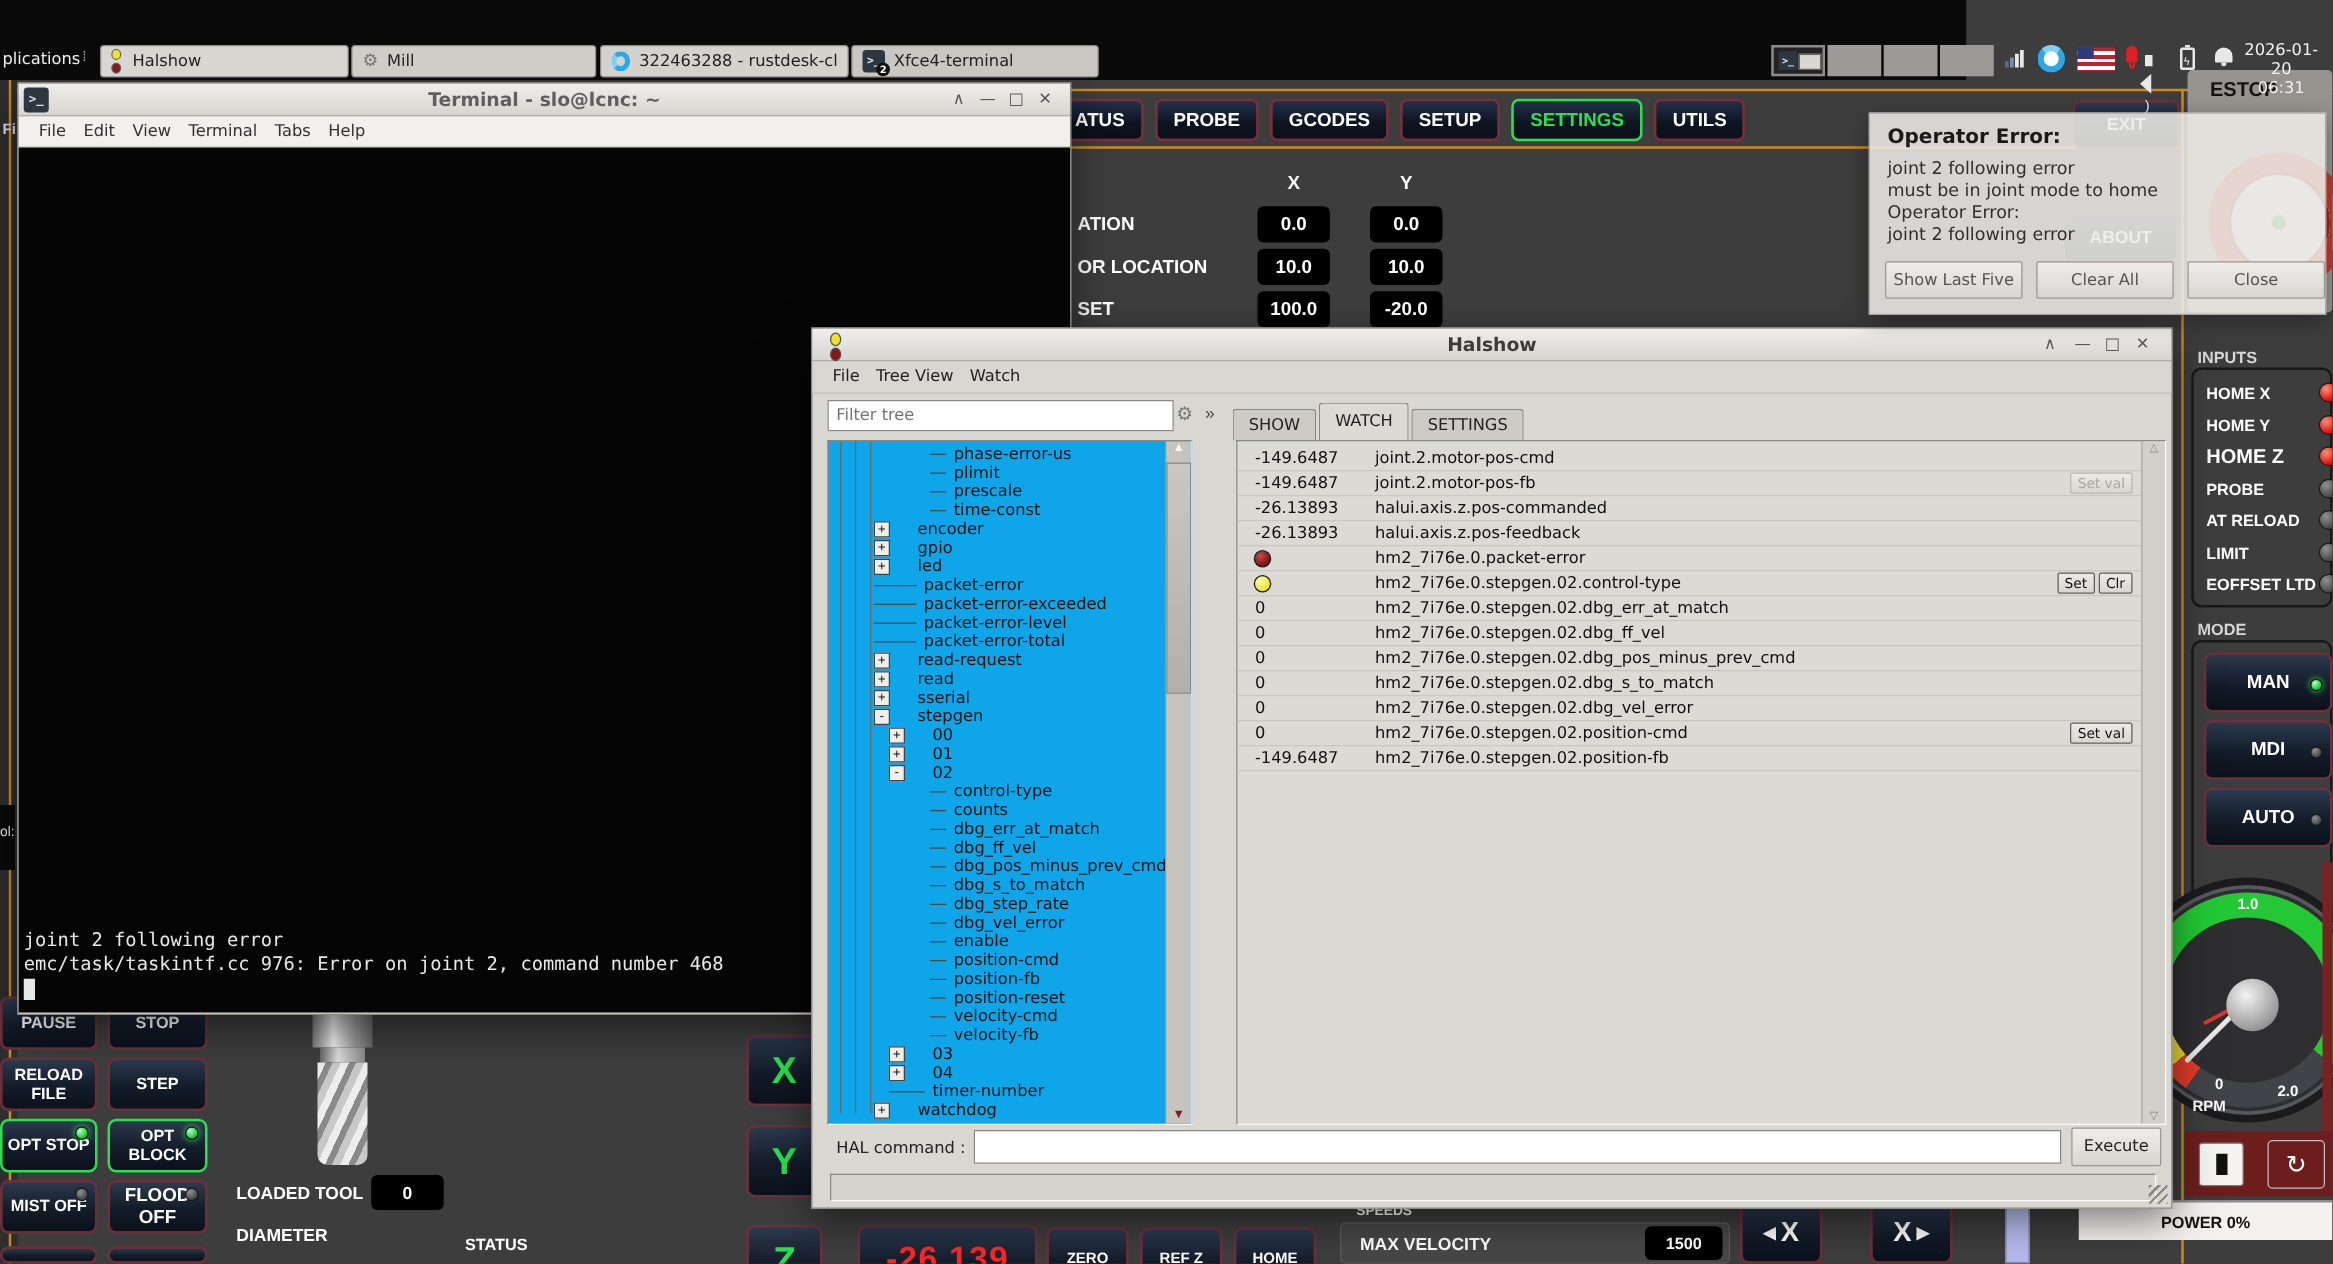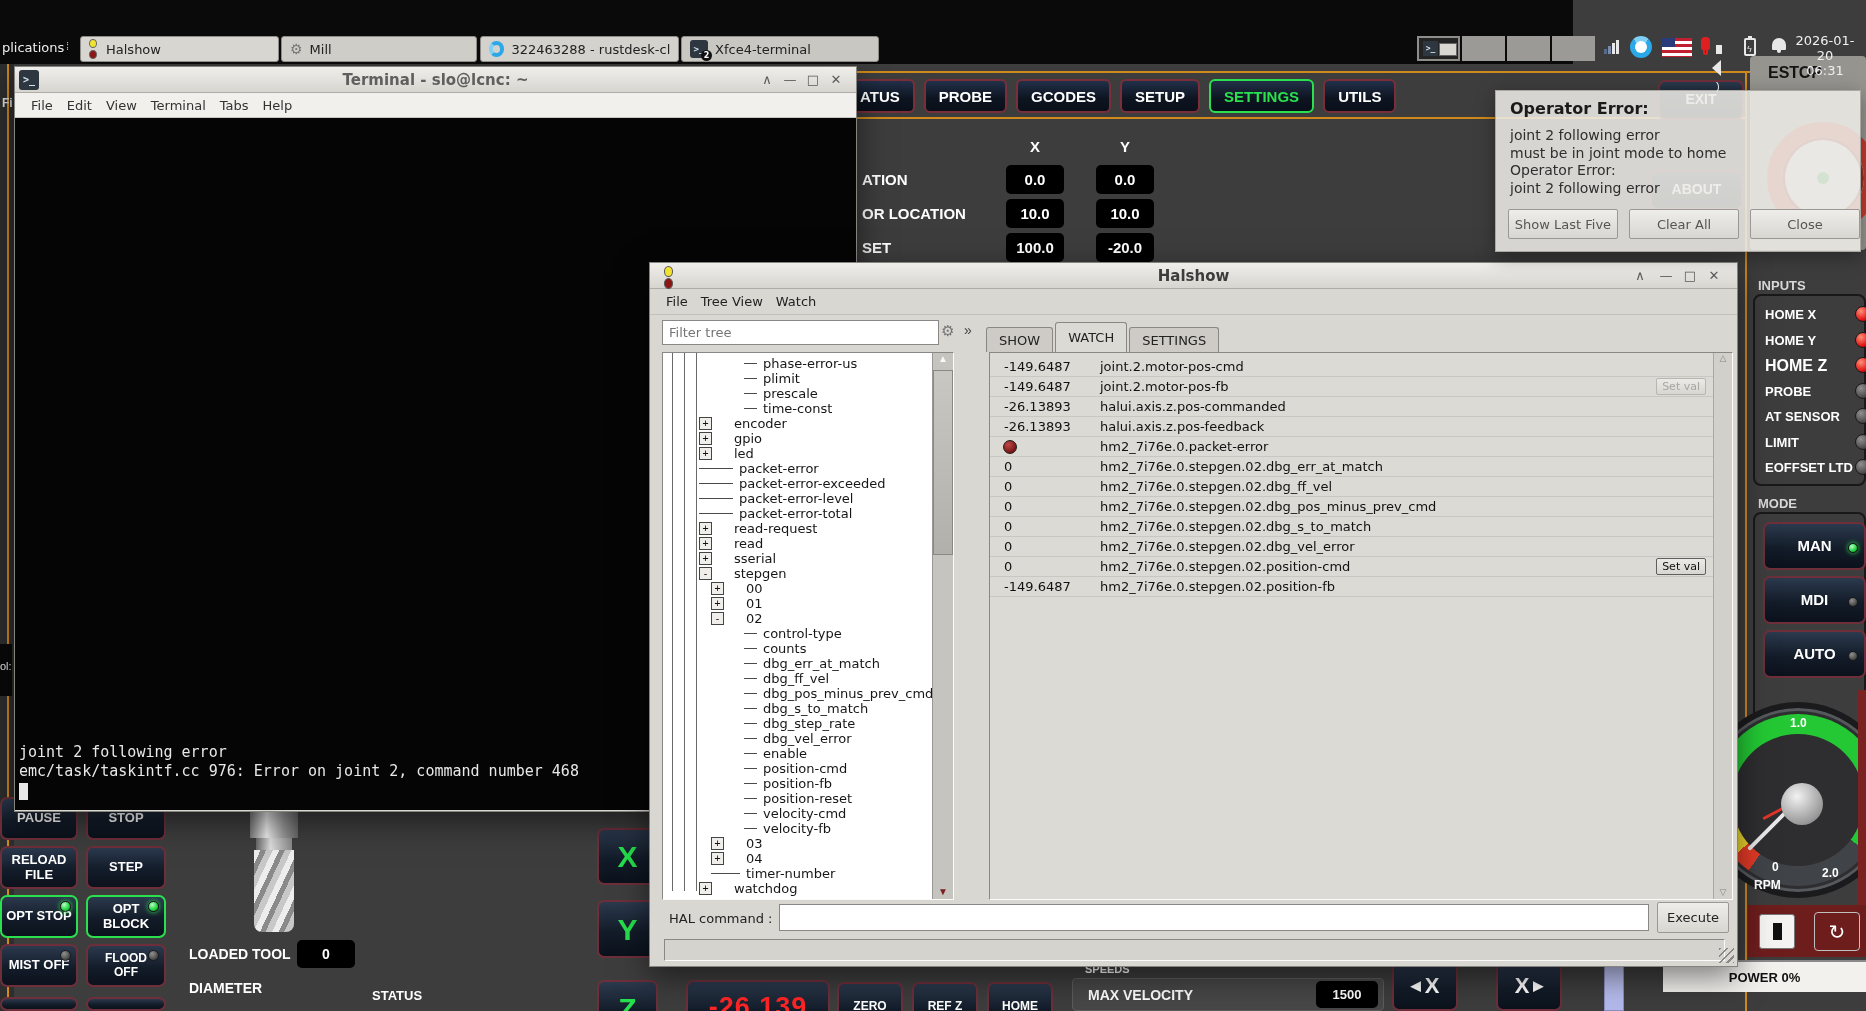--- a/index.html
+++ b/index.html
@@ -141,21 +141,21 @@
       </div>
       <div style="position:relative;height:25.5px;display:flex;align-items:center">
         <span class="cnclabel" style="font-size:16px">HOME Z</span>
         <span class="ledc led-red" style="position:absolute;right:-7px;top:4px;width:16px;height:16px"></span>
       </div>
       <div style="position:relative;height:25.5px;display:flex;align-items:center">
         <span class="cnclabel" style="font-size:13px">PROBE</span>
         <span class="ledc led-off" style="position:absolute;right:-7px;top:4px;width:16px;height:16px"></span>
       </div>
       <div style="position:relative;height:25.5px;display:flex;align-items:center">
-        <span class="cnclabel" style="font-size:13px">AT SENSOR</span>
+        <span class="cnclabel" style="font-size:13px">AT RELOAD</span>
         <span class="ledc led-off" style="position:absolute;right:-7px;top:4px;width:16px;height:16px"></span>
       </div>
       <div style="position:relative;height:25.5px;display:flex;align-items:center">
         <span class="cnclabel" style="font-size:13px">LIMIT</span>
         <span class="ledc led-off" style="position:absolute;right:-7px;top:4px;width:16px;height:16px"></span>
       </div>
       <div style="position:relative;height:25.5px;display:flex;align-items:center">
         <span class="cnclabel" style="font-size:13px">EOFFSET LTD</span>
         <span class="ledc led-off" style="position:absolute;right:-7px;top:4px;width:16px;height:16px"></span>
       </div>
@@ -202,21 +202,21 @@
         <span class="ledc led-green" style="position:absolute;top:4px;right:5px;width:11px;height:11px"></span>
       </div>
       <div class="navbtn bs-green" style="position:relative;font-size:13px;padding:16px">
         <span>OPT BLOCK</span>
         <span class="ledc led-green" style="position:absolute;top:4px;right:5px;width:11px;height:11px"></span>
       </div>
       <div class="navbtn bs-red" style="position:relative;font-size:13px;padding:2px">
         <span>MIST OFF</span>
         <span class="ledc led-off" style="position:absolute;top:4px;right:5px;width:11px;height:11px"></span>
       </div>
-      <div class="navbtn bs-red" style="position:relative;font-size:12px;padding:14px">
+      <div class="navbtn bs-red" style="position:relative;font-size:15px;padding:14px">
         <span>FLOOD OFF</span>
         <span class="ledc led-off" style="position:absolute;top:4px;right:5px;width:11px;height:11px"></span>
       </div>
     </div>
   <div class="abs navbtn" style="left:0;top:997px;width:78px;height:14px"></div>
   <div class="abs navbtn" style="left:86px;top:997px;width:80px;height:14px"></div>
 
   <div class="abs" style="left:250px;top:808px;width:48px;height:30px;background:linear-gradient(90deg,#777,#eee 35%,#999 70%,#666);border-radius:3px 3px 0 0"></div>
   <div class="abs" style="left:256px;top:838px;width:36px;height:12px;background:linear-gradient(90deg,#666,#ddd 40%,#888)"></div>
   <div class="abs" style="left:254px;top:850px;width:40px;height:82px;border-radius:0 0 8px 8px;background:repeating-linear-gradient(115deg,#ededed 0 6px,#8a8a8a 6px 11px,#c8c8c8 11px 17px)"></div>
@@ -346,21 +346,21 @@
         <span>SHOW</span>
       </div>
       <div class="htab st-active">
         <span>WATCH</span>
       </div>
       <div class="htab st-normal">
         <span>SETTINGS</span>
       </div>
     </div>
 
-  <div class="sunken" style="position:absolute;left:12px;top:89px;width:292px;height:548px;background:#ffffff;overflow:hidden">
+  <div class="sunken" style="position:absolute;left:12px;top:89px;width:292px;height:548px;background:#0ea5e9;overflow:hidden">
     <div style="position:absolute;left:9px;top:0;bottom:8px;width:1px;background:#6a6a6a"></div>
     <div style="position:absolute;left:21px;top:0;bottom:8px;width:1px;background:#6a6a6a"></div>
     <div style="position:absolute;left:33px;top:0;bottom:8px;width:1px;background:#6a6a6a"></div>
     <div style="padding-top:3px">
 
     <div class="trow d-c">
           <span class="texp"></span>
           <span>phase-error-us</span>
         </div>
         <div class="trow d-c">
@@ -539,20 +539,29 @@
           <span class="wval">-26.13893</span>
 
           <span class="wname">halui.axis.z.pos-feedback</span>
 
         </div>
         <div class="wrow">
           <span class="wval"></span>
           <span class="wled ledc led-darkred"></span>
           <span class="wname">hm2_7i76e.0.packet-error</span>
 
+        </div>
+        <div class="wrow">
+          <span class="wval"></span>
+          <span class="wled ledc led-yellow"></span>
+          <span class="wname">hm2_7i76e.0.stepgen.02.control-type</span>
+          <span class="wbtns bs-solid">
+            <button class="wbtn">Set</button>
+            <button class="wbtn">Clr</button>
+          </span>
         </div>
         <div class="wrow">
           <span class="wval">0</span>
 
           <span class="wname">hm2_7i76e.0.stepgen.02.dbg_err_at_match</span>
 
         </div>
         <div class="wrow">
           <span class="wval">0</span>
 

